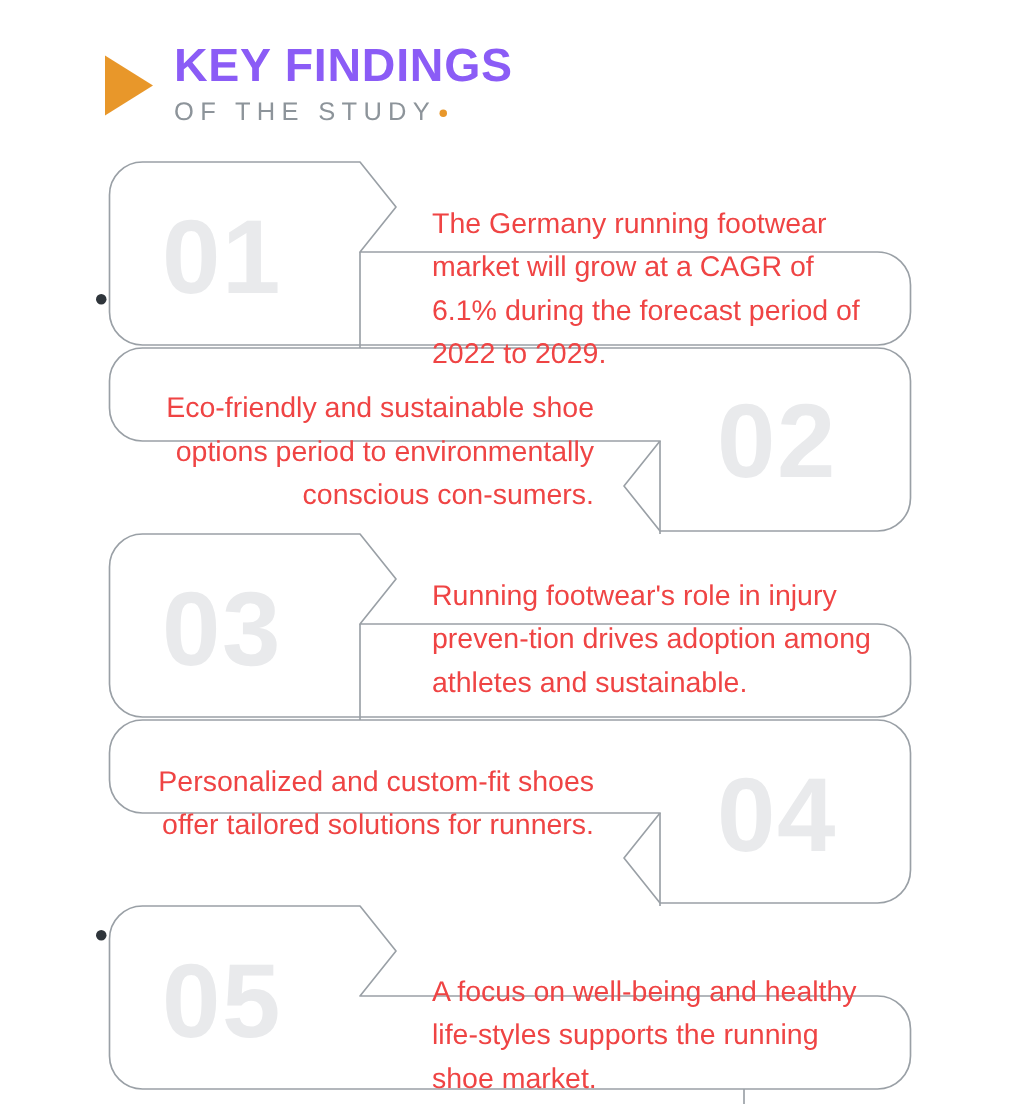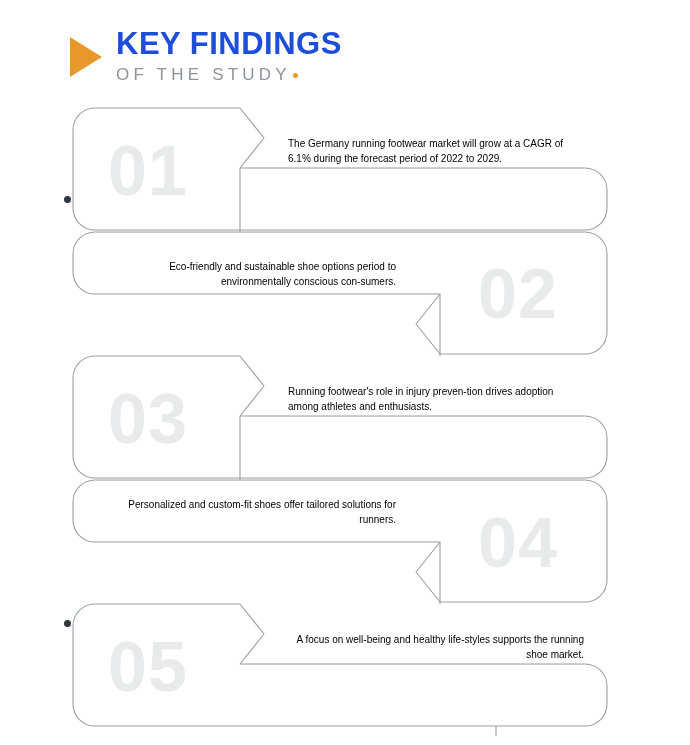--- a/index.html
+++ b/index.html
@@ -32,21 +32,21 @@
   }
   .title-block {
     display: flex;
     flex-direction: column;
     justify-content: center;
   }
   .title-main {
     font-size: 31px;
     font-weight: bold;
     letter-spacing: 0.5px;
-    color: #1d4ed8;
+    color: #8b5cf6;
     line-height: 1;
     font-family: "Liberation Sans", sans-serif;
   }
   .title-sub {
     margin-top: 6px;
     font-size: 17px;
     letter-spacing: 4.2px;
     color: #8d949a;
     font-family: "Liberation Sans", sans-serif;
     display: flex;
@@ -68,23 +68,23 @@
     top: 96px;
     width: 690px;
     height: 640px;
   }
   .diagram svg {
     display: block;
   }
 
   .row-text {
     position: absolute;
-    font-size: 10px;
+    font-size: 19px;
     line-height: 1.52;
-    color: #000000;
+    color: #ef4444;
     width: 296px;
   }
   .text-right { left: 288px; text-align: left; }
   .text-left  { left: 100px; text-align: right; }
 
   .row-num {
     position: absolute;
     font-size: 70px;
     font-weight: bold;
     color: #e9eaec;
@@ -153,21 +153,21 @@
   <div class="bullet-dot" style="left:64px; top:100px;"></div>
   <div class="bullet-dot" style="left:64px; top:524px;"></div>
 
   <div class="row-num num-left" style="top:40px;">01</div>
   <div class="row-text text-right" style="top:40px;">The Germany running footwear market will grow at a CAGR of 6.1% during the forecast period of 2022 to 2029.</div>
 
   <div class="row-num num-right" style="top:163px;">02</div>
   <div class="row-text text-left" style="top:163px;">Eco-friendly and sustainable shoe options period to environmentally conscious con-sumers.</div>
 
   <div class="row-num num-left" style="top:288px;">03</div>
-  <div class="row-text text-right" style="top:288px;">Running footwear's role in injury preven-tion drives adoption among athletes and enthusiasts.</div>
+  <div class="row-text text-right" style="top:288px;">Running footwear's role in injury preven-tion drives adoption among athletes and sustainable.</div>
 
   <div class="row-num num-right" style="top:412px;">04</div>
-  <div class="row-text text-left" style="top:401px;text-align:right;">Personalized and custom-fit shoes offer tailored solutions for runners.</div>
+  <div class="row-text text-left" style="top:412px;text-align:right;">Personalized and custom-fit shoes offer tailored solutions for runners.</div>
 
   <div class="row-num num-left" style="top:536px;">05</div>
-  <div class="row-text text-right" style="top:536px;text-align:right;">A focus on well-being and healthy life-styles supports the running shoe market.</div>
+  <div class="row-text text-right" style="top:552px;">A focus on well-being and healthy life-styles supports the running shoe market.</div>
 
 </div>
 
 </body></html>

